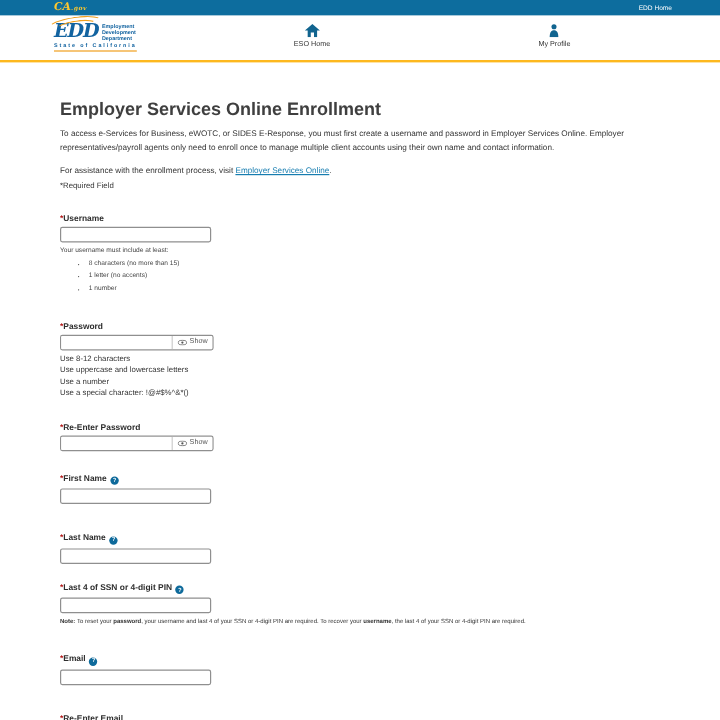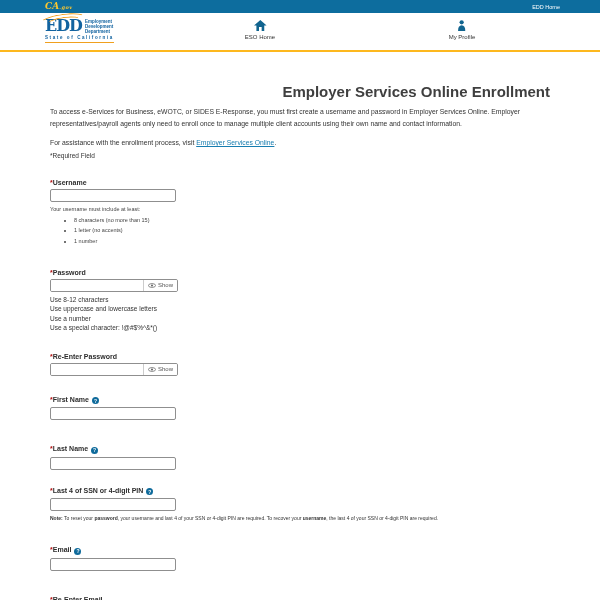--- a/index.html
+++ b/index.html
@@ -16,35 +16,35 @@
 
   
   .main-header { position:relative; height:39px; background:#fff;
                  border-bottom:2.5px solid #fdb81e; }
   .edd-logo { position:absolute; left:45px; top:5px; cursor:pointer; }
   .edd-row { display:flex; align-items:flex-start; position:relative; }
   .edd-swoosh { position:absolute; left:-5px; top:-4px; width:46px; height:13px;
                 border:1.6px solid transparent; border-top:1.6px solid #f0a01e;
                 border-radius:50%; transform:rotate(-8deg); }
   .edd-swoosh.inner { left:2px; top:-1px; width:34px; height:10px; }
-  .edd-acronym { font-family:"DejaVu Serif", serif; font-weight:bold; 
+  .edd-acronym { font-family:"DejaVu Serif", serif; font-weight:bold; font-style:italic;
                  font-size:16px; line-height:15px; letter-spacing:-1px; color:#1263a0; }
   .edd-lines { margin-left:3px; padding-top:2px; font-size:4.5px; line-height:4.8px;
                font-weight:bold; color:#1263a0; }
   .edd-tagline { margin-top:1px; padding-bottom:1.5px; font-size:4.5px; font-weight:bold;
                  letter-spacing:1.6px; color:#1263a0; border-bottom:1.6px solid #f0a01e;
                  white-space:nowrap; }
   .nav-item { position:absolute; top:7px; transform:translateX(-50%); text-align:center;
               font-size:6px; color:#333; cursor:pointer; }
   .nav-item .nav-icon { display:block; margin:0 auto 3px; }
   .nav-eso { left:260px; } .nav-profile { left:462px; }
 
   
   .content { padding:32px 50px 0 50px; }
-  h1 { font-size:15px; font-weight:bold; color:#3f3f3f; line-height:16px;text-align:right; }
+  h1 { font-size:15px; font-weight:bold; color:#3f3f3f; line-height:16px; }
   .intro { margin-top:6px; width:512px; font-size:6.8px; line-height:11.5px; color:#333; }
   .assistance { margin-top:10px; font-size:6.8px; }
   .assistance a { color:#177db0; text-decoration:underline; cursor:pointer; }
   .required-note { margin-top:6px; font-size:6.5px; }
 
   .field { margin-top:20px; }
   .gap-lg { margin-top:25px; }
   .gap-md { margin-top:17px; }
   .field-label { font-size:7px; font-weight:bold; color:#2d2d2d; margin-bottom:3px; }
   .asterisk { color:#b11212; }

